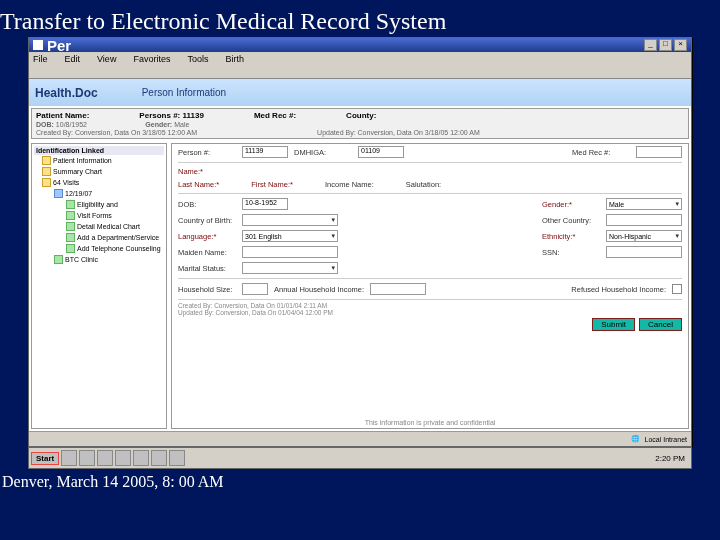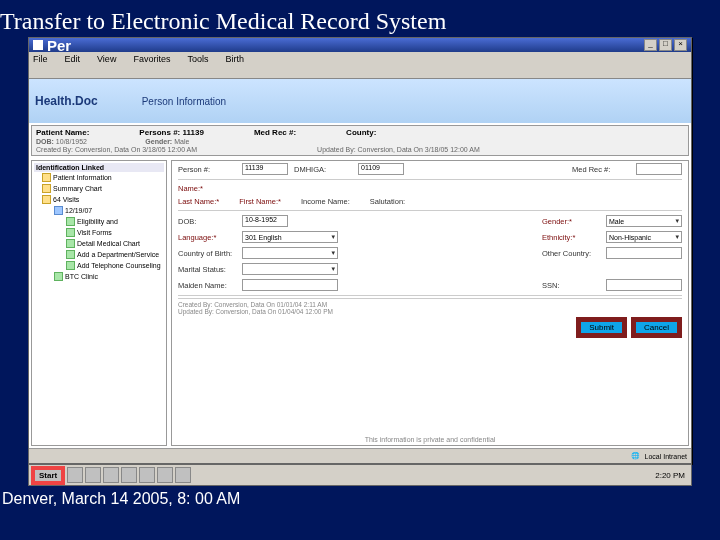--- a/index.html
+++ b/index.html
@@ -1,27 +1,27 @@
 <!DOCTYPE html>
 <html><head>
 <meta charset="utf-8">
 <style>
   body{margin:0;background:#00165c;font-family:Tahoma,Arial,sans-serif;width:720px;height:540px;overflow:hidden}
   .slide{padding:4px 0}
   .title{font-family:Liberation Serif, serif;font-size:24px;color:#fff;margin:4px 0 2px}
-  .footer{font-family:Liberation Sans, sans-serif;font-size:16px;color:#fff;margin:4px 0 0 2px}
+  .footer{font-family:Liberation Serif, serif;font-size:16px;color:#fff;margin:4px 0 0 2px}
   .window{margin:0 28px;border:1px solid #666;background:#fff;box-shadow:1px 1px 0 #000}
   .titlebar{height:14px;background:linear-gradient(#4a6cd4,#1f3b8a);display:flex;align-items:center;padding:0 4px}
   .titlebar .ticon{width:10px;height:10px;background:#fff;margin-right:4px}
   .titlebar .ttext{color:#fff;font-size:15px;font-weight:bold}
   .titlebar .wbtns{margin-left:auto;display:flex;gap:2px}
   .wb{width:11px;height:10px;background:#d4d0c8;border:1px solid #888;font-size:8px;line-height:8px;text-align:center}
   .menubar{background:#d4d0c8;height:14px;display:flex;align-items:center;padding:0 4px;font-size:9px;gap:17px}
   .toolbar{background:#d4d0c8;height:12px;border-bottom:1px solid #888}
-  .bluestrip{height:44px;background:linear-gradient(#cce4ff,#b0d2f4);display:flex;align-items:center;padding:0 6px}
+  .bluestrip{height:27px;background:linear-gradient(#cce4ff,#b0d2f4);display:flex;align-items:center;padding:0 6px}
   .brand{font-size:12px;font-weight:bold;color:#1c3a7a}
   .sect{font-size:10px;color:#1c3a7a;margin-left:44px}
   .infobar{background:#f0f0f0;border:1px solid #999;margin:2px;display:flex;flex-wrap:wrap;font-size:8px;padding:2px 4px}
   .infobar .lbl{font-weight:bold;margin-right:50px}
   .infobar .row{width:100%;color:#666;margin-top:1px;font-size:7px}
   .content{display:flex;height:290px}
   .tree{width:130px;background:#fff;border:1px solid #999;margin:2px;font-size:7px;overflow:hidden;padding:2px}
   .tree .thead{background:#e8e8f4;padding:1px 2px;font-weight:bold;font-size:7px}
   .tree .tn{padding:1px 0 1px 8px;white-space:nowrap;display:flex;align-items:center;gap:2px}
   .tree .tn.l2{padding-left:20px}
@@ -32,26 +32,26 @@
   .form{flex:1;border:1px solid #999;margin:2px;font-size:7.5px;background:#fff;position:relative}
   .frow{display:flex;align-items:center;padding:2px 6px;gap:6px}
   .flbl{color:#7a0a0a;font-weight:normal;min-width:58px}
   .flbl.n{color:#333}
   .finp{border:1px solid #999;background:#fff;height:10px;font-size:7px;padding:0 2px;min-width:40px}
   .sel{border:1px solid #999;background:#fff;height:10px;font-size:7px;padding:0 2px;min-width:60px;display:flex;align-items:center}
   .sel::after{content:"▾";margin-left:auto;font-size:7px;color:#333}
   .hline{border-top:1px solid #ccc;margin:2px 6px}
   .fbot{position:absolute;bottom:2px;left:0;right:0}
   .btnrow{display:flex;gap:4px;justify-content:flex-end;padding:2px 6px}
-  .btn{border:5px solid #7f1d1d;background:#0ea5e9;font-size:8px;padding:1px 8px}
+  .btn{border:1px solid #7f1d1d;background:#14b8a6;font-size:8px;padding:1px 8px}
   .audit{color:#888;font-size:6.5px;padding:0 6px}
   .statusbar{background:#d4d0c8;height:14px;border-top:1px solid #999;display:flex;align-items:center;font-size:7px;padding:0 4px}
   .statusbar .sr{margin-left:auto;display:flex;gap:4px;align-items:center}
   .taskbar{margin:0 28px;height:20px;background:#d4d0c8;border:1px solid #666;display:flex;align-items:center;font-size:8px;padding:0 2px;gap:2px}
-  .startbtn{border:4px solid #ef4444;background:#c0c0c0;padding:1px 4px;font-weight:bold}
+  .startbtn{border:1px solid #ef4444;background:#c0c0c0;padding:1px 4px;font-weight:bold}
   .tbtn{border:1px solid #888;background:#c0c0c0;width:14px;height:14px}
   .clock{margin-left:auto;padding:0 4px}
   .cb{width:8px;height:8px;border:1px solid #888;background:#fff;display:inline-block;vertical-align:middle}
 </style>
 </head>
 <body>
 
 <div class="slide">
   <div class="title">Transfer to Electronic Medical Record System</div>
 
@@ -147,56 +147,64 @@
             <span class="finp">11139</span>
           <span class="flbl n">DMHIGA:</span>
             <span class="finp">01109</span>
           <span class="flbl n" style="margin-left:auto">Med Rec #:</span>
             <span class="finp"></span>
         </div>
         <div class="hline"></div>
         <div class="frow">
             <span class="flbl">Name:*</span>
           </div>
-        <div class="frow" style="gap:20px">
+        <div class="frow" style="gap:32px">
           <span><span class="flbl">Last Name:*</span></span>
           <span><span class="flbl">First Name:*</span></span>
           <span><span class="flbl n">Income Name:</span></span>
           <span><span class="flbl n">Salutation:</span></span>
         </div>
         <div class="hline"></div>
         <div class="frow">
           <span class="flbl n">DOB:</span>
             <span class="finp">10-8-1952</span>
           <span class="flbl" style="margin-left:auto">Gender:*</span>
             <span class="sel" style="min-width:70px">Male</span>
         </div>
         <div class="frow">
+          <span class="flbl n">Country of Birth:</span>
+            <span class="sel" style="min-width:90px"></span>
+          <span class="flbl n" style="margin-left:auto">Other Country:</span>
+            <span class="finp" style="min-width:70px"></span>
+        </div>
+        <div class="frow">
           <span class="flbl">Language:*</span>
             <span class="sel" style="min-width:90px">301 English</span>
           <span class="flbl" style="margin-left:auto">Ethnicity:*</span>
             <span class="sel" style="min-width:70px">Non-Hispanic</span>
         </div>
         <div class="frow">
-          <span class="flbl n">Country of Birth:</span>
-            <span class="sel" style="min-width:90px"></span>
-          <span class="flbl n" style="margin-left:auto">Other Country:</span>
-            <span class="finp" style="min-width:70px"></span>
-        </div>
-        <div class="frow">
-          <span class="flbl n">Marital Status:</span>
-            <span class="sel" style="min-width:90px"></span>
-        </div>
-        <div class="frow">
           <span class="flbl n">Maiden Name:</span>
             <span class="finp" style="min-width:90px"></span>
           <span class="flbl n" style="margin-left:auto">SSN:</span>
             <span class="finp" style="min-width:70px"></span>
         </div>
-        <div class="hline"></div>
+        <div class="frow">
+          <span class="flbl n">Marital Status:</span>
+            <span class="sel" style="min-width:90px"></span>
+        </div>
+        <div class="hline"></div>
+        <div class="frow">
+          <span class="flbl n">Household Size:</span>
+            <span class="finp" style="min-width:20px"></span>
+          <span class="flbl n">Annual Household Income:</span>
+            <span class="finp" style="min-width:50px"></span>
+          <span style="margin-left:auto" class="flbl n">Refused Household Income:</span>
+            <span class="cb"></span>
+        </div>
         <div class="hline"></div>
         <div class="audit">Created By: Conversion, Data On 01/01/04 2:11 AM</div>
         <div class="audit">Updated By: Conversion, Data On 01/04/04 12:00 PM</div>
         <div class="btnrow">
           <div class="btn">Submit</div>
           <div class="btn">Cancel</div>
         </div>
         <div class="fbot" style="text-align:center;color:#888;font-size:7px">This information is private and confidential</div>
       </div>
     </div>

